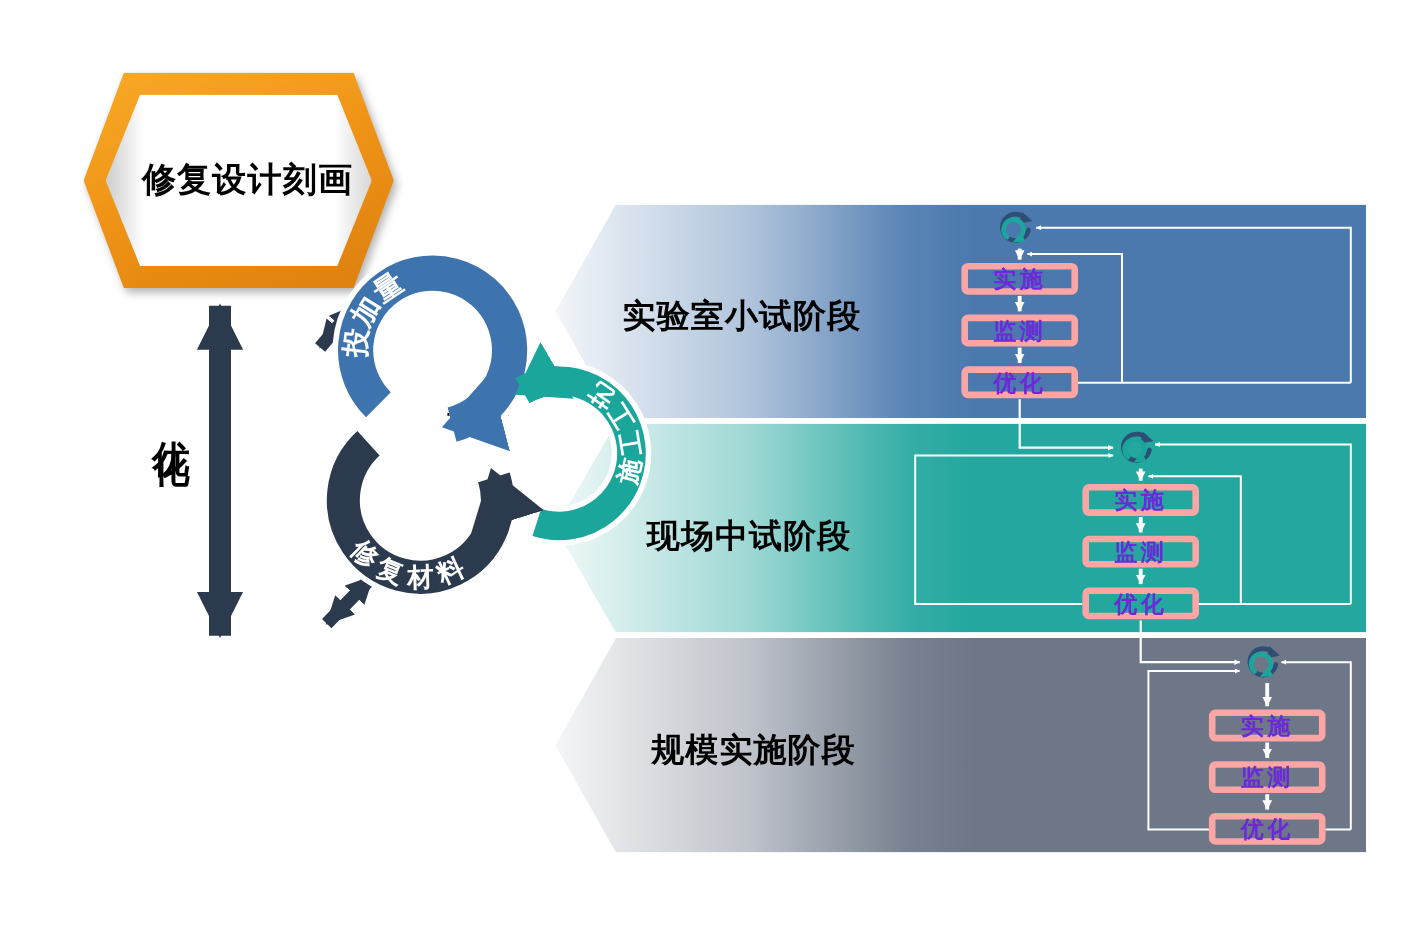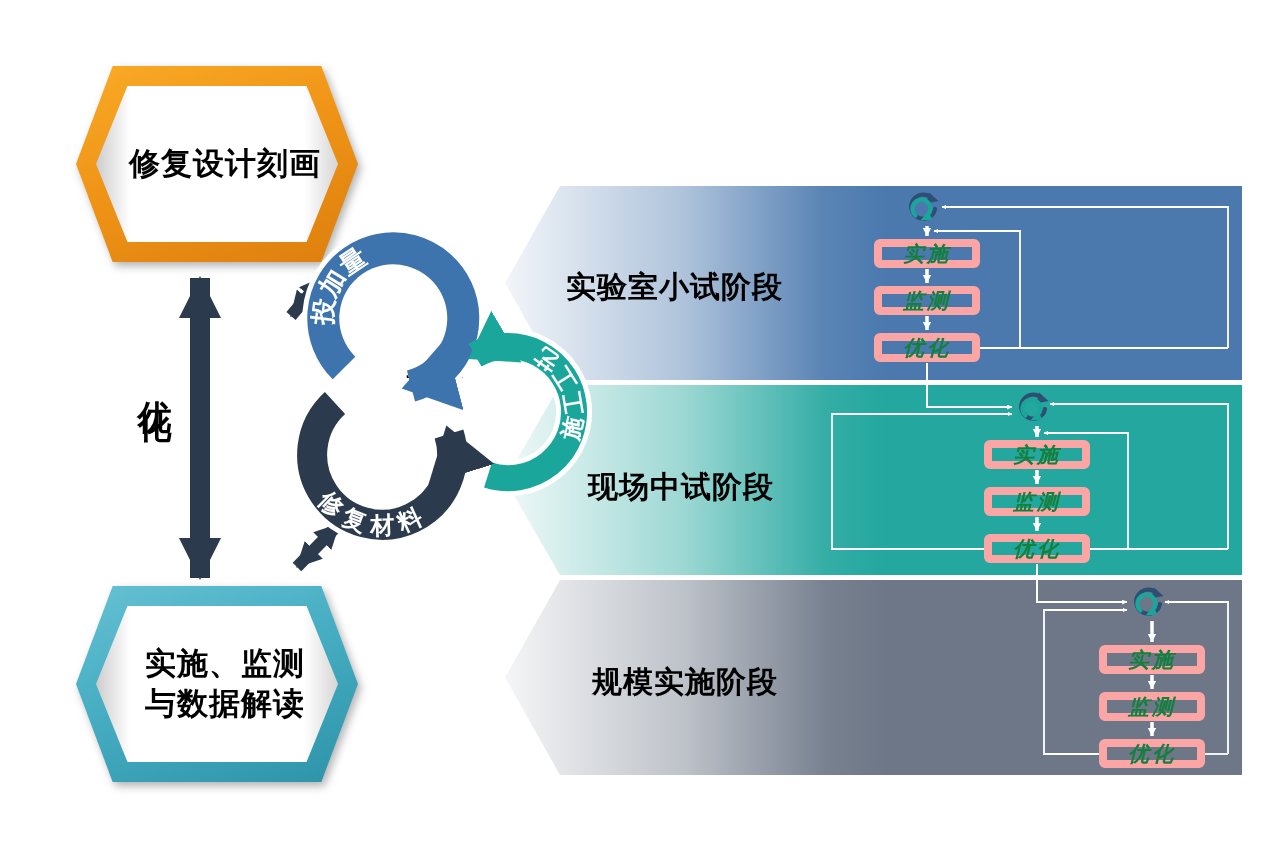--- a/index.html
+++ b/index.html
@@ -48,23 +48,23 @@
   .optimize-label {
     position:absolute; left:132px; top:374px;
     writing-mode:vertical-rl; text-orientation:upright;
     font-size:34px; font-weight:900; color:#000; letter-spacing:8px;
   }
   .design-label { position:absolute; left:407px; top:362px; font-size:27px; font-weight:900; color:#000; letter-spacing:2px; }
 
   
   .flow-box {
     position:absolute; width:106px; height:29px; box-sizing:border-box;
-    border:8px solid #fca5a5; border-radius:6px; background:transparent;
-    color:#15803d; font-size:21px; font-weight:700; letter-spacing:3px;
-    display:flex; align-items:center; justify-content:center; z-index:5;font-style:italic;
+    border:6px solid #fca5a5; border-radius:6px; background:transparent;
+    color:#6d28d9; font-size:21px; font-weight:700; letter-spacing:3px;
+    display:flex; align-items:center; justify-content:center; z-index:5;
   }
 
   
   .overlay { position:absolute; left:0; top:0; z-index:3; pointer-events:none; }
 
   .arc-label { fill:#ffffff; font-weight:900; font-family:"Liberation Sans","DejaVu Sans",sans-serif; }
 </style>
 </head>
 <body>
 
@@ -79,28 +79,20 @@
   <div class="stage-label label-scale">规模实施阶段</div>
 
   <div class="plaque-wrap pw-top">
     <div class="plaque plaque-orange">
       <div class="plaque-inner">
         <div class="plaque-text">修复设计刻画</div>
       </div>
     </div>
   </div>
 
-  <div class="plaque-wrap pw-bottom">
-    <div class="plaque plaque-teal">
-      <div class="plaque-inner">
-        <div class="plaque-text">实施、监测</div>
-        <div class="plaque-text">与数据解读</div>
-      </div>
-    </div>
-  </div>
 
   <div class="optimize-label">优化</div>
   <div class="design-label">设计</div>
 
   <svg class="overlay" width="1284" height="855" viewBox="0 0 1284 855">
     <defs>
       <marker id="mDark" markerWidth="2.3" markerHeight="2.3" refX="2" refY="1.05" orient="auto-start-reverse" markerUnits="strokeWidth">
         <path d="M0,0 L2.1,1.05 L0,2.1 Z" fill="#2b3a4d"></path>
       </marker>
       <marker id="mWhite" markerWidth="3" markerHeight="3" refX="2.4" refY="1.25" orient="auto" markerUnits="strokeWidth">

